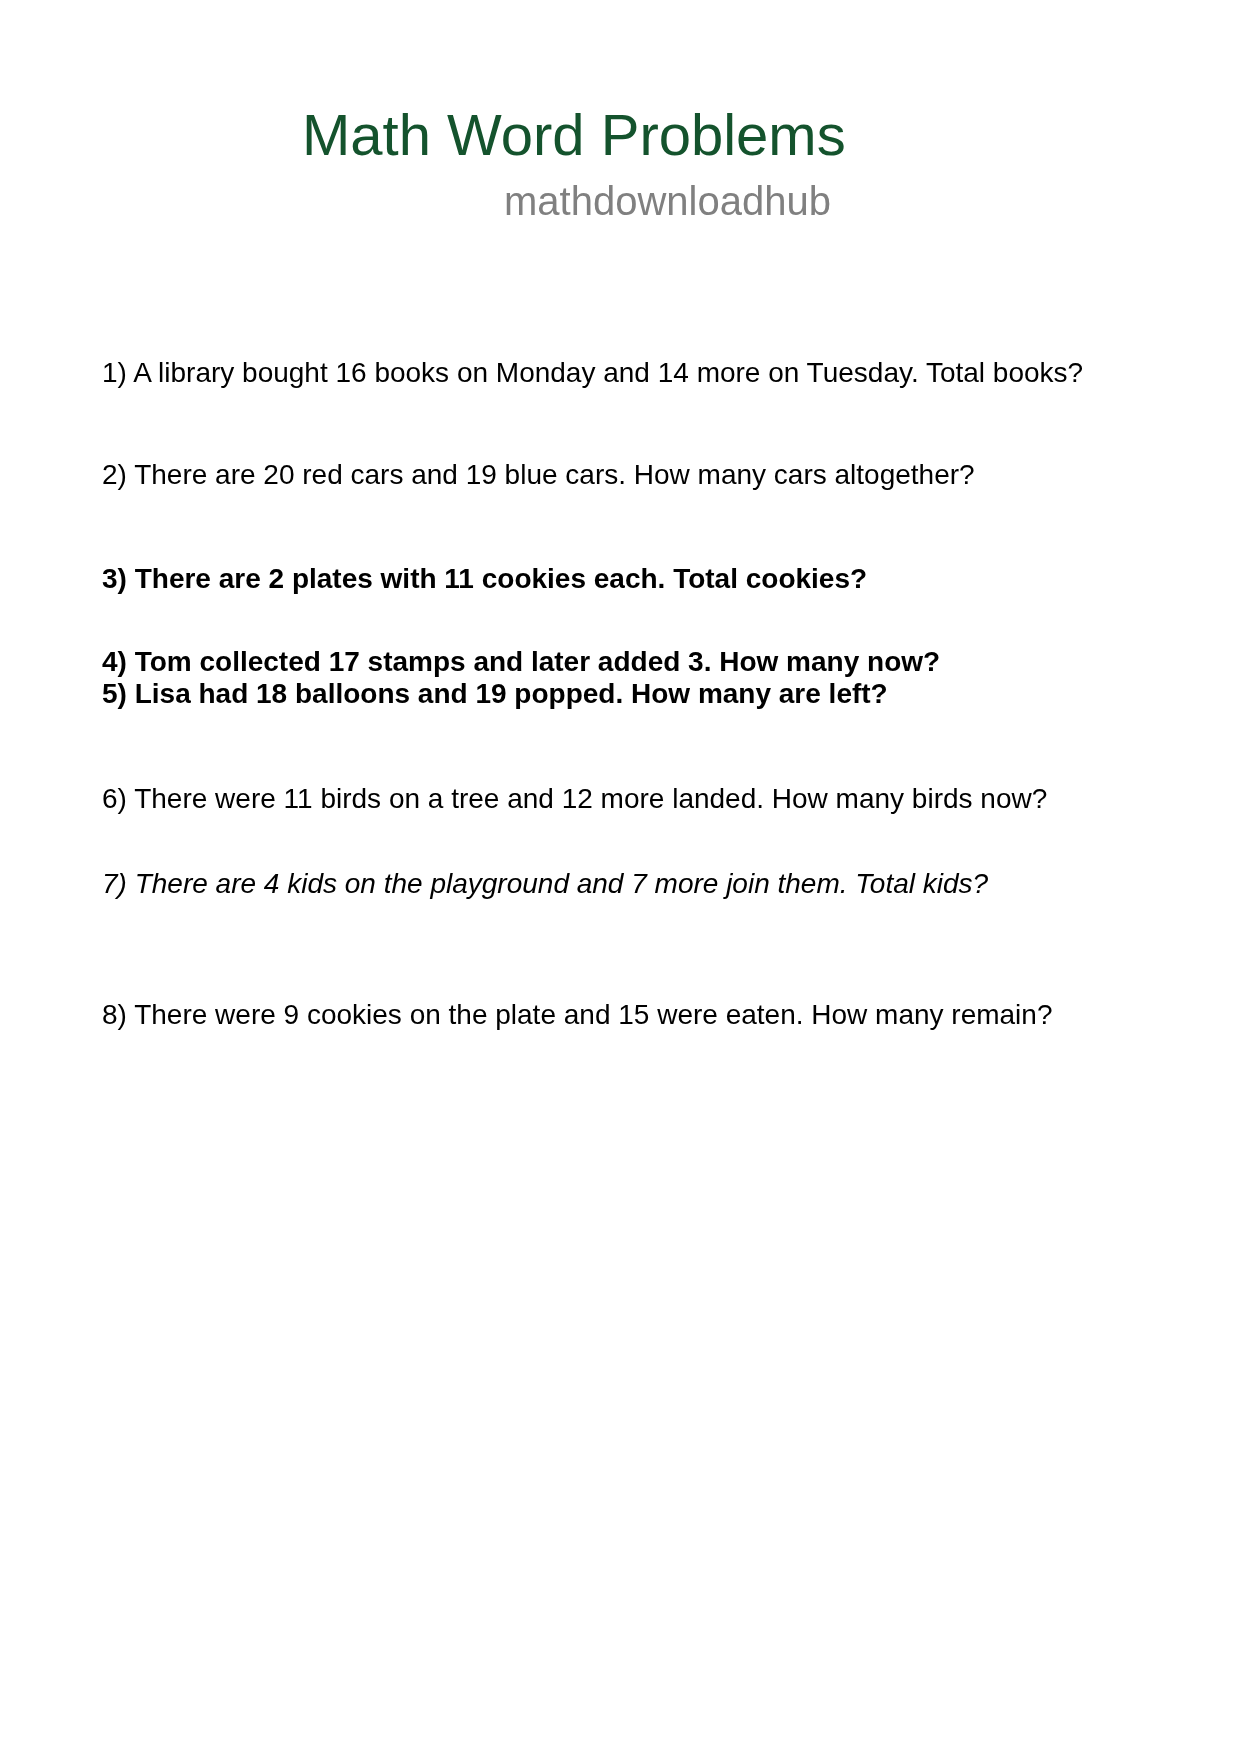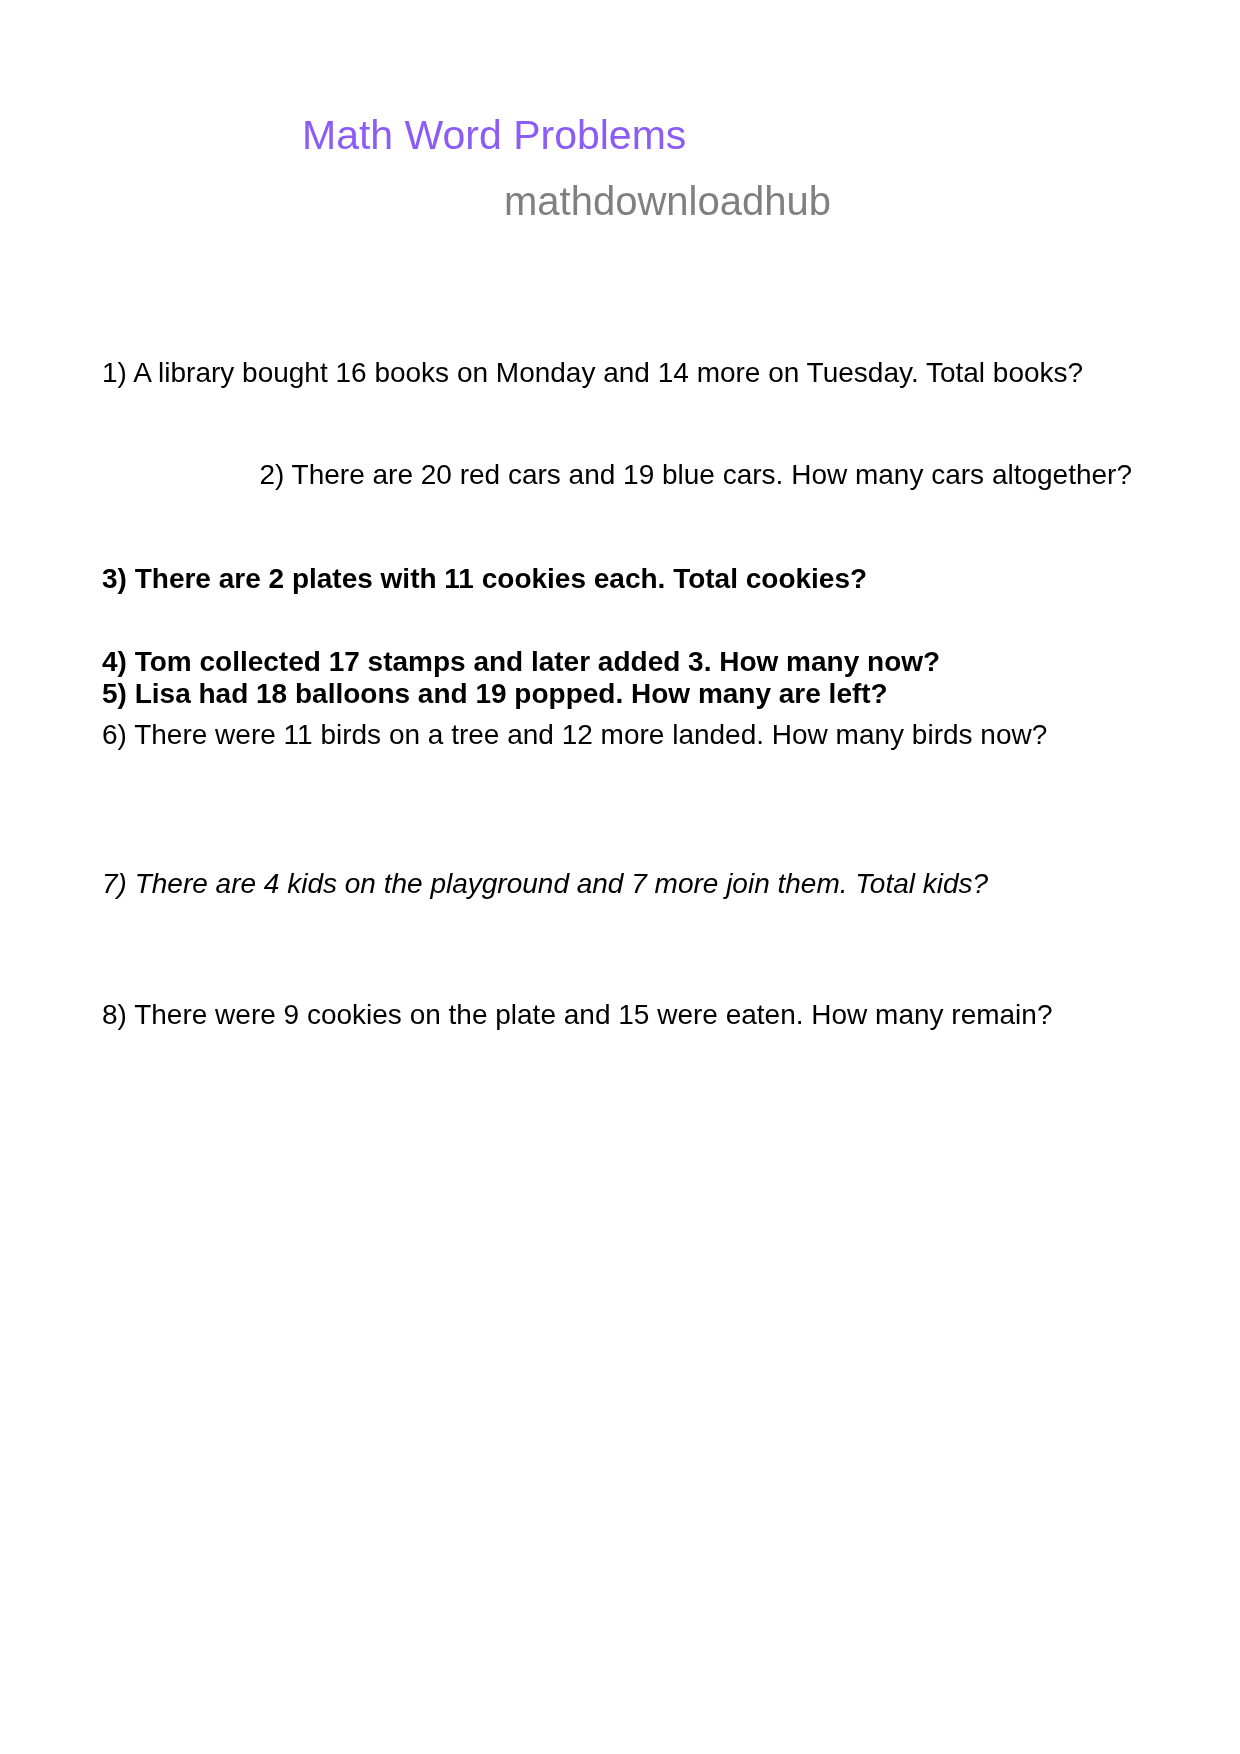--- a/index.html
+++ b/index.html
@@ -1,34 +1,34 @@
 <!DOCTYPE html>
 <html><head>
 <meta charset="utf-8">
 <style>
   html, body { margin: 0; padding: 0; background: #ffffff; }
   body { width: 1240px; height: 1754px; position: relative; overflow: hidden;
          font-family: "Liberation Sans", sans-serif; color: #000; }
-  .title { position: absolute; left: 302px; top: 102px; font-size: 41px; line-height: 66px;
-           white-space: nowrap; color: #8b5cf6; }
+  .title { position: absolute; left: 302px; top: 102px; font-size: 58px; line-height: 66px;
+           white-space: nowrap; color: #14532d; }
   .subtitle { position: absolute; left: 504px; top: 182px; font-size: 40px; line-height: 38px;
               color: #808080; white-space: nowrap; }
   .problem { position: absolute; left: 102px; width: 1030px; font-size: 28px; line-height: 41px;
              color: #000; }
 </style>
 </head>
 <body>
 
 <div>
   <div class="title">Math Word Problems</div>
   <div class="subtitle">mathdownloadhub</div>
 </div>
 
 <div>
   <div class="problem" style="top:352px;">1) A library bought 16 books on Monday and 14 more on Tuesday. Total books?</div>
-  <div class="problem" style="top:454px;text-align:right;">2) There are 20 red cars and 19 blue cars. How many cars altogether?</div>
+  <div class="problem" style="top:454px;">2) There are 20 red cars and 19 blue cars. How many cars altogether?</div>
   <div class="problem" style="top:558px;font-weight:bold;">3) There are 2 plates with 11 cookies each. Total cookies?</div>
   <div class="problem" style="top:641px;font-weight:bold;">4) Tom collected 17 stamps and later added 3. How many now?</div>
   <div class="problem" style="top:673px;font-weight:bold;">5) Lisa had 18 balloons and 19 popped. How many are left?</div>
-  <div class="problem" style="top:714px;">6) There were 11 birds on a tree and 12 more landed. How many birds now?</div>
+  <div class="problem" style="top:778px;">6) There were 11 birds on a tree and 12 more landed. How many birds now?</div>
   <div class="problem" style="top:863px;font-style:italic;">7) There are 4 kids on the playground and 7 more join them. Total kids?</div>
   <div class="problem" style="top:994px;">8) There were 9 cookies on the plate and 15 were eaten. How many remain?</div>
 </div>
 
 </body></html>

